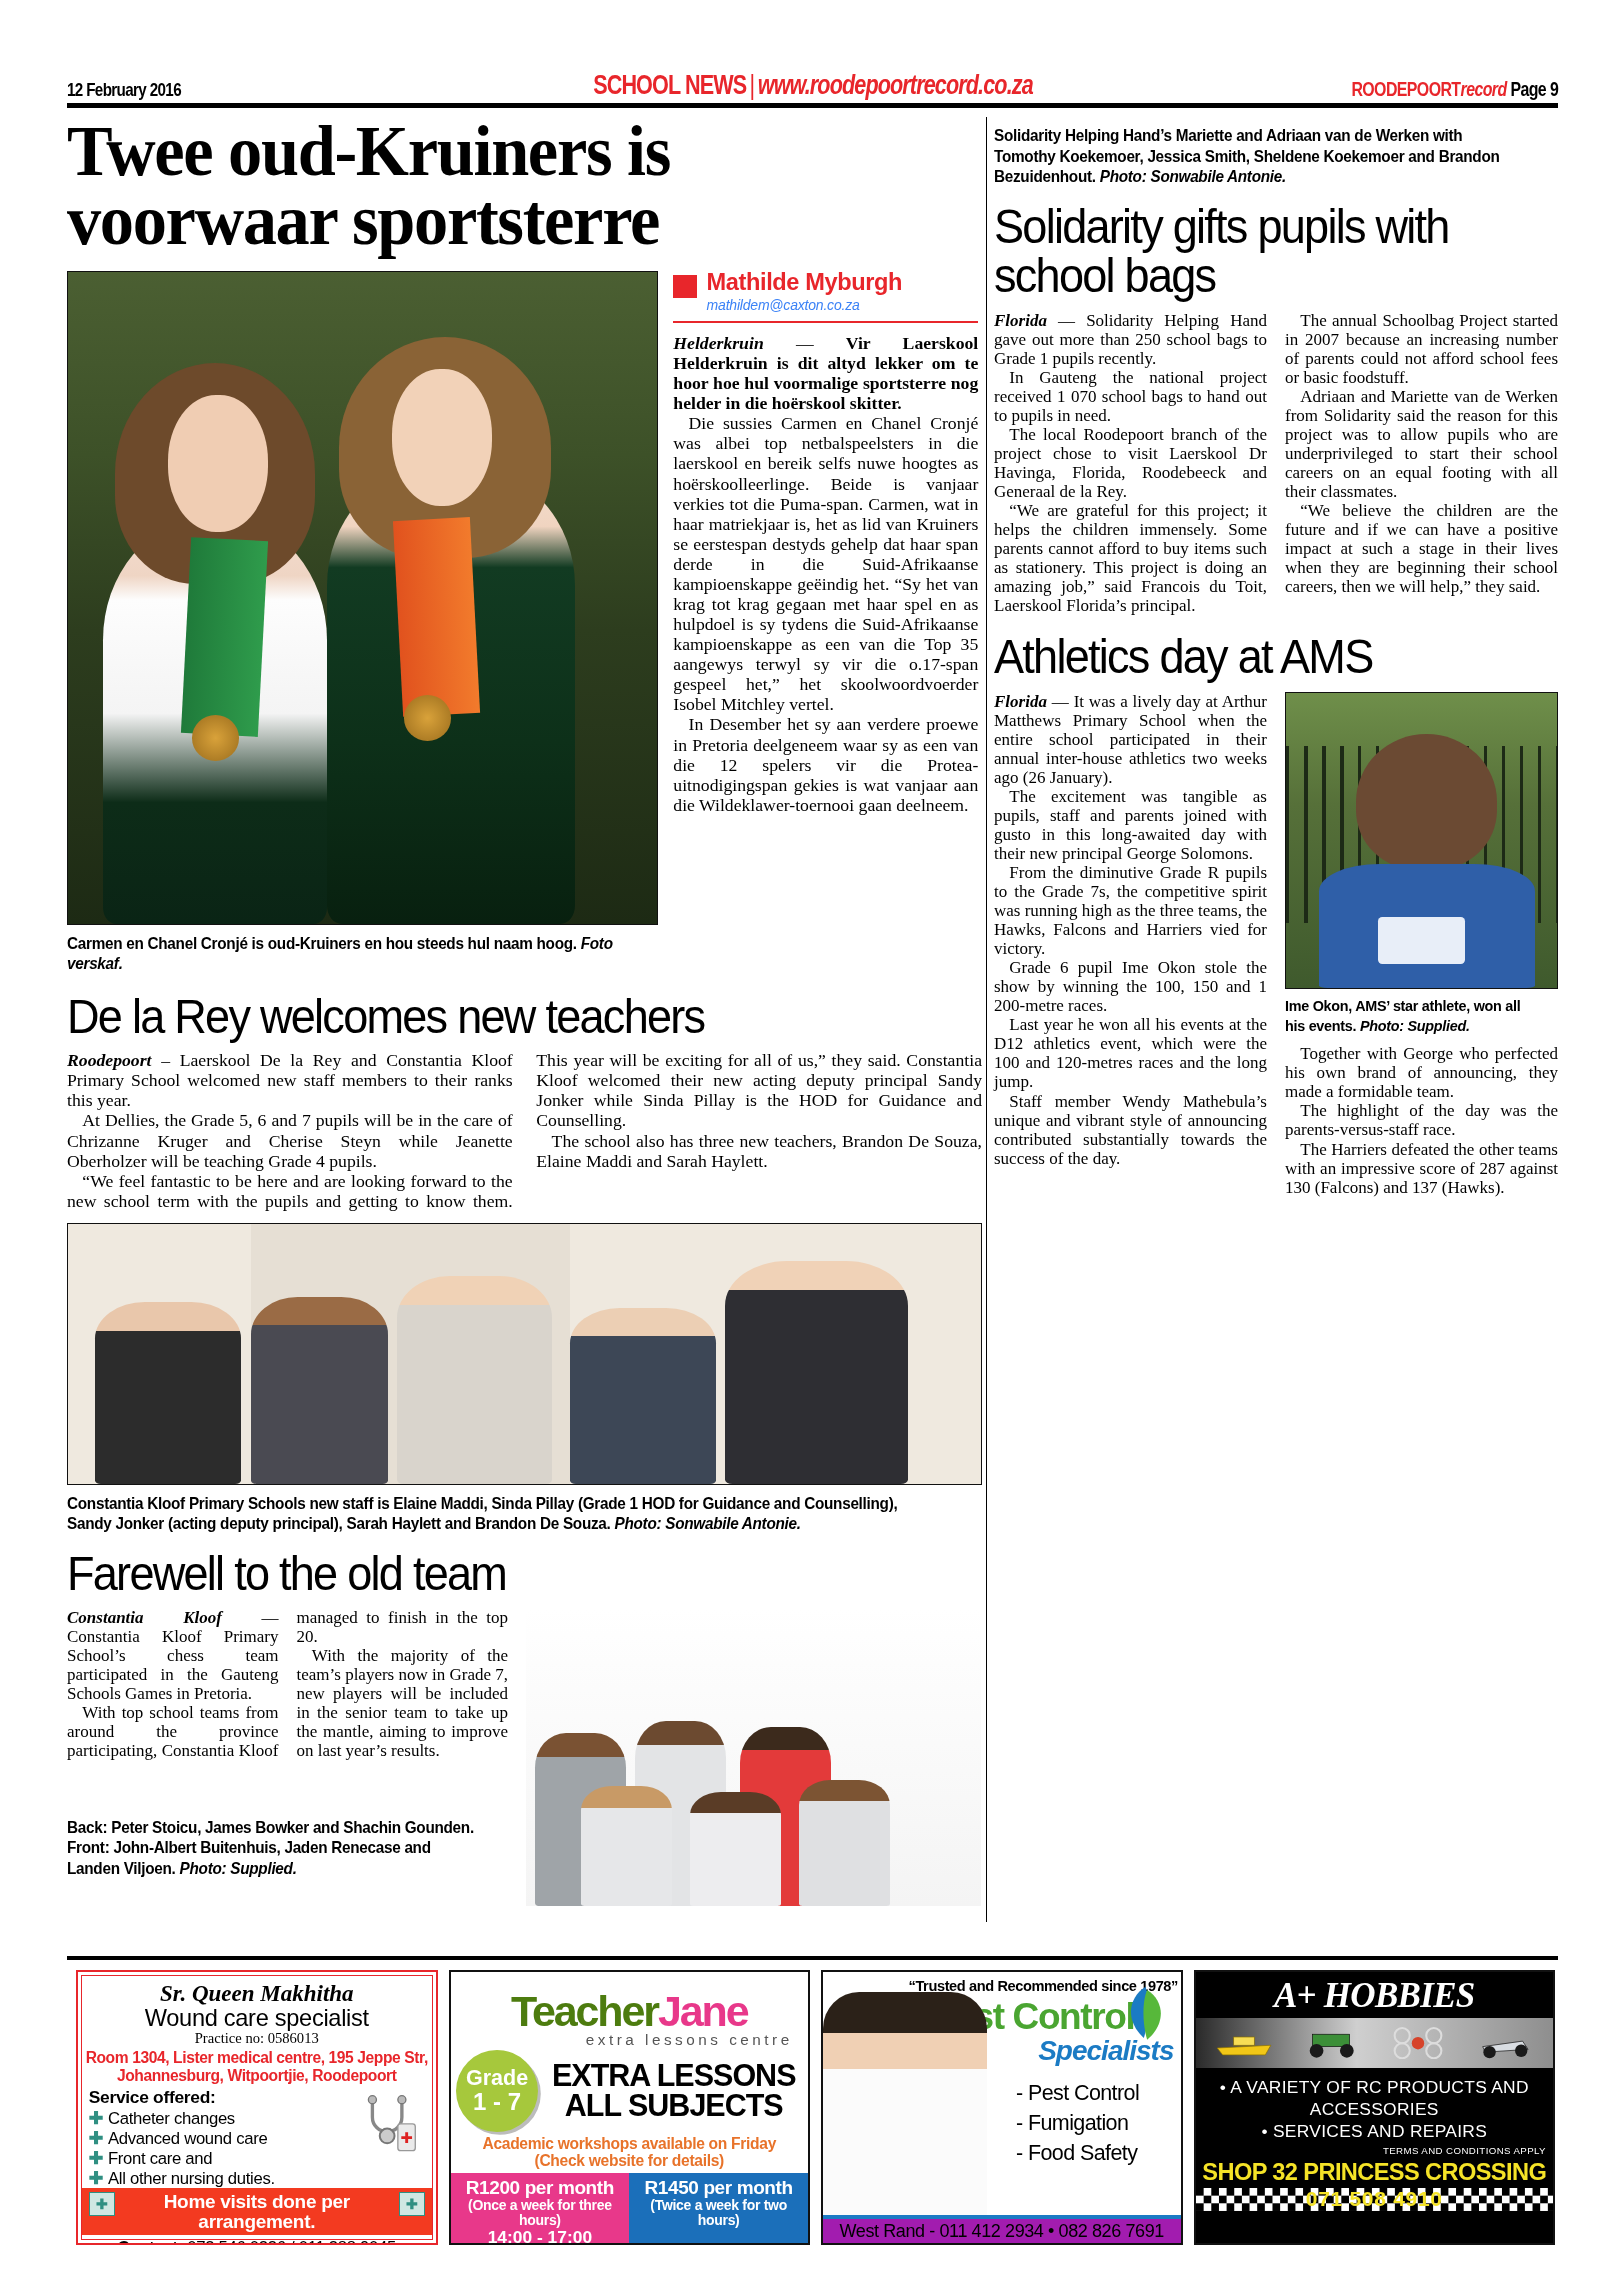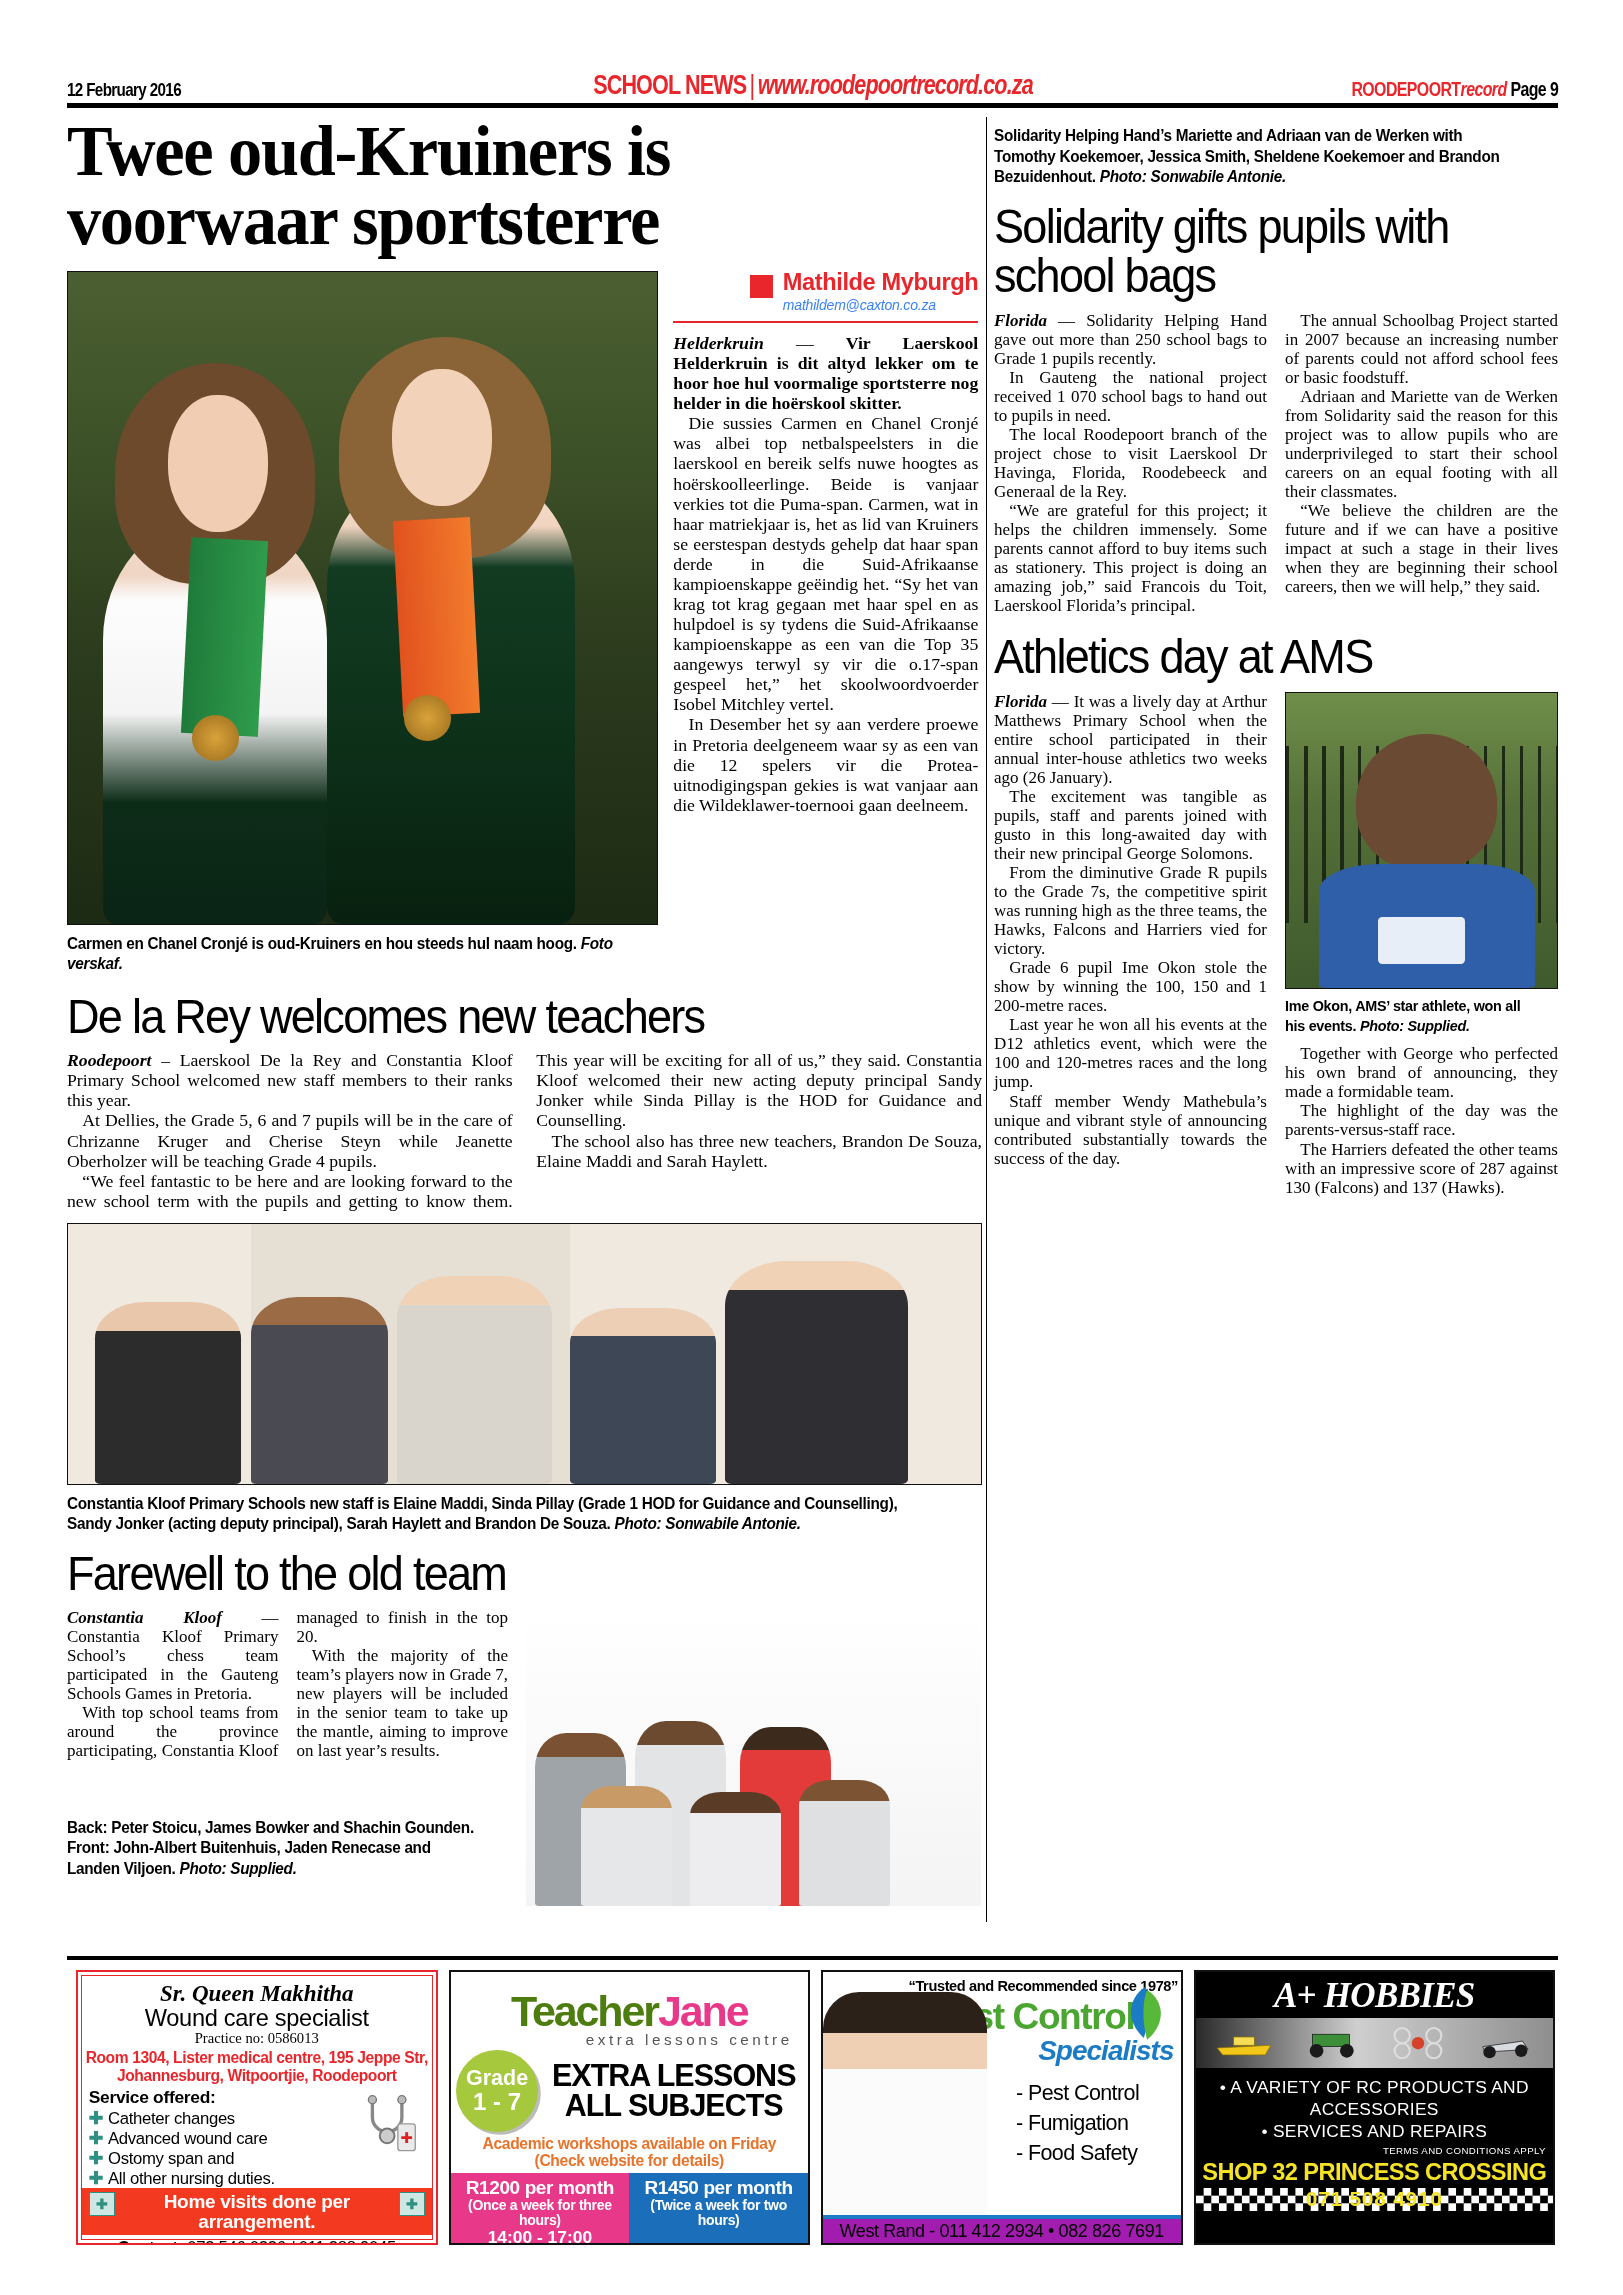--- a/index.html
+++ b/index.html
@@ -53,21 +53,21 @@
   }
   h2.sans-head {
     font-family:"Liberation Sans", sans-serif;
     font-weight:400; font-size:49px; line-height:1.0;
     letter-spacing:-1.9px; transform:scaleX(0.92); transform-origin:left top;
     white-space:nowrap;
   }
   h2.sans-head.wrap { white-space:normal; }
 
   
-  .byline { display:flex; gap:9.7px; align-items:flex-start;justify-content:flex-end; }
+  .byline { display:flex; gap:9.7px; align-items:flex-start; }
   .byline .sq { width:23.6px; height:23.6px; background:#e8262b; margin-top:4.2px; flex:0 0 auto;}
   .byline .name {
     font-family:"Liberation Sans", sans-serif; font-weight:700;
     font-size:23.6px; color:#e8262b; line-height:1.0; letter-spacing:-0.4px;
   }
   .byline .mail {
     font-family:"Liberation Sans", sans-serif; font-style:italic;
     font-size:14px; color:#3b82f6; margin-top:2.8px; letter-spacing:-0.2px;
   }
   .byline-rule { height:2.1px; background:#e8262b; margin:8.3px 0 9.7px 0; }
@@ -413,21 +413,21 @@
           <li>
               <span class="plus">✚</span>
               <span>Catheter changes</span>
             </li>
           <li>
               <span class="plus">✚</span>
               <span>Advanced wound care</span>
             </li>
           <li>
               <span class="plus">✚</span>
-              <span>Ostomy span and</span>
+              <span>Front care and</span>
             </li>
           <li>
               <span class="plus">✚</span>
               <span>All other nursing duties.</span>
             </li>
         </ul>
         <svg class="steth" viewBox="0 0 100 90">
           <path d="M20 10 v24 a22 22 0 0 0 44 0 v-24" fill="none" stroke="#888" stroke-width="5"></path>
           <circle cx="20" cy="8" r="6" fill="#bbb" stroke="#777" stroke-width="2"></circle>
           <circle cx="64" cy="8" r="6" fill="#bbb" stroke="#777" stroke-width="2"></circle>

